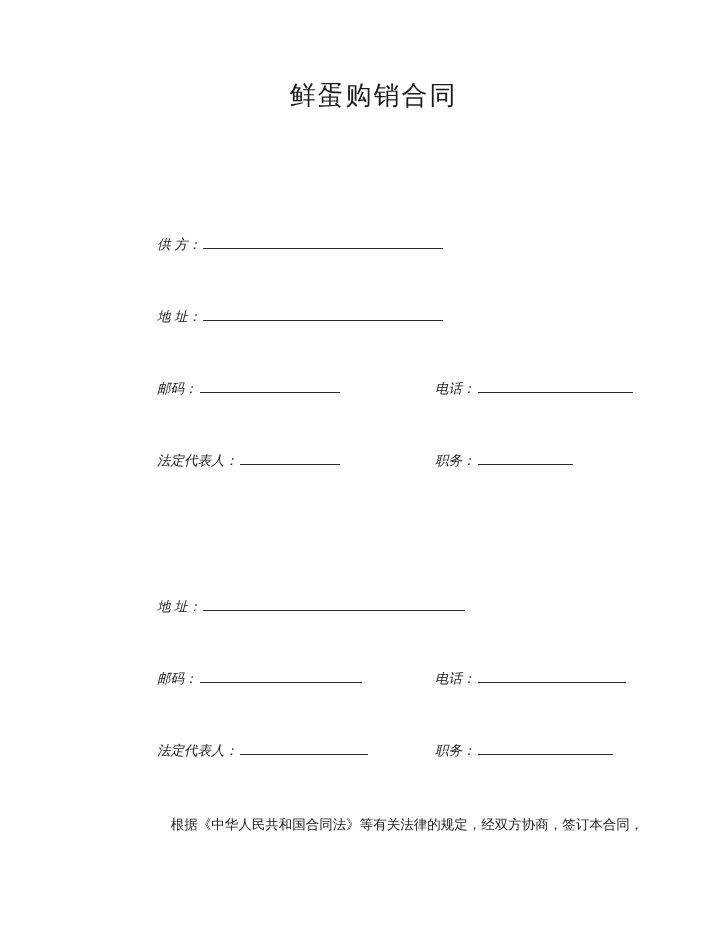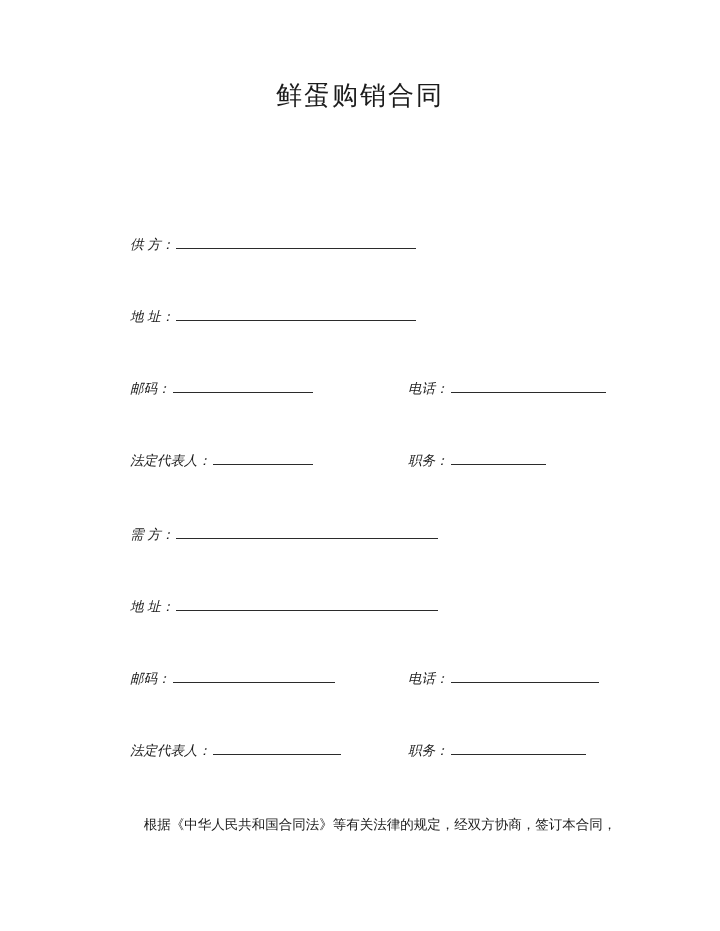--- a/index.html
+++ b/index.html
@@ -15,20 +15,21 @@
     color: #1b1b1b;
     position: relative;
     overflow: hidden;
     -webkit-font-smoothing: antialiased;
   }
 
   .page {
     position: absolute;
     inset: 0;
     background: #ffffff;
+    margin-left: 27px;
   }
 
   
   .doc-title {
     position: absolute;
     left: 0;
     right: 0;
     top: 76px;
     text-align: center;
     font-size: 26px;
@@ -126,26 +127,20 @@
     <div class="field col-left">
       <span class="field-label">法定代表人：</span>
       <span class="field-rule" style="width:100px;"></span>
     </div>
     <div class="field col-right">
       <span class="field-label">职务：</span>
       <span class="field-rule" style="width:95px;"></span>
     </div>
   </div>
 
-  <div class="field-row" style="top:523px;">
-    <div class="field col-left">
-      <span class="field-label">需 方：</span>
-      <span class="field-rule" style="width:262px;"></span>
-    </div>
-  </div>
 
   <div class="field-row" style="top:595px;">
     <div class="field col-left">
       <span class="field-label">地 址：</span>
       <span class="field-rule" style="width:262px;"></span>
     </div>
   </div>
 
   <div class="field-row" style="top:667px;">
     <div class="field col-left">

